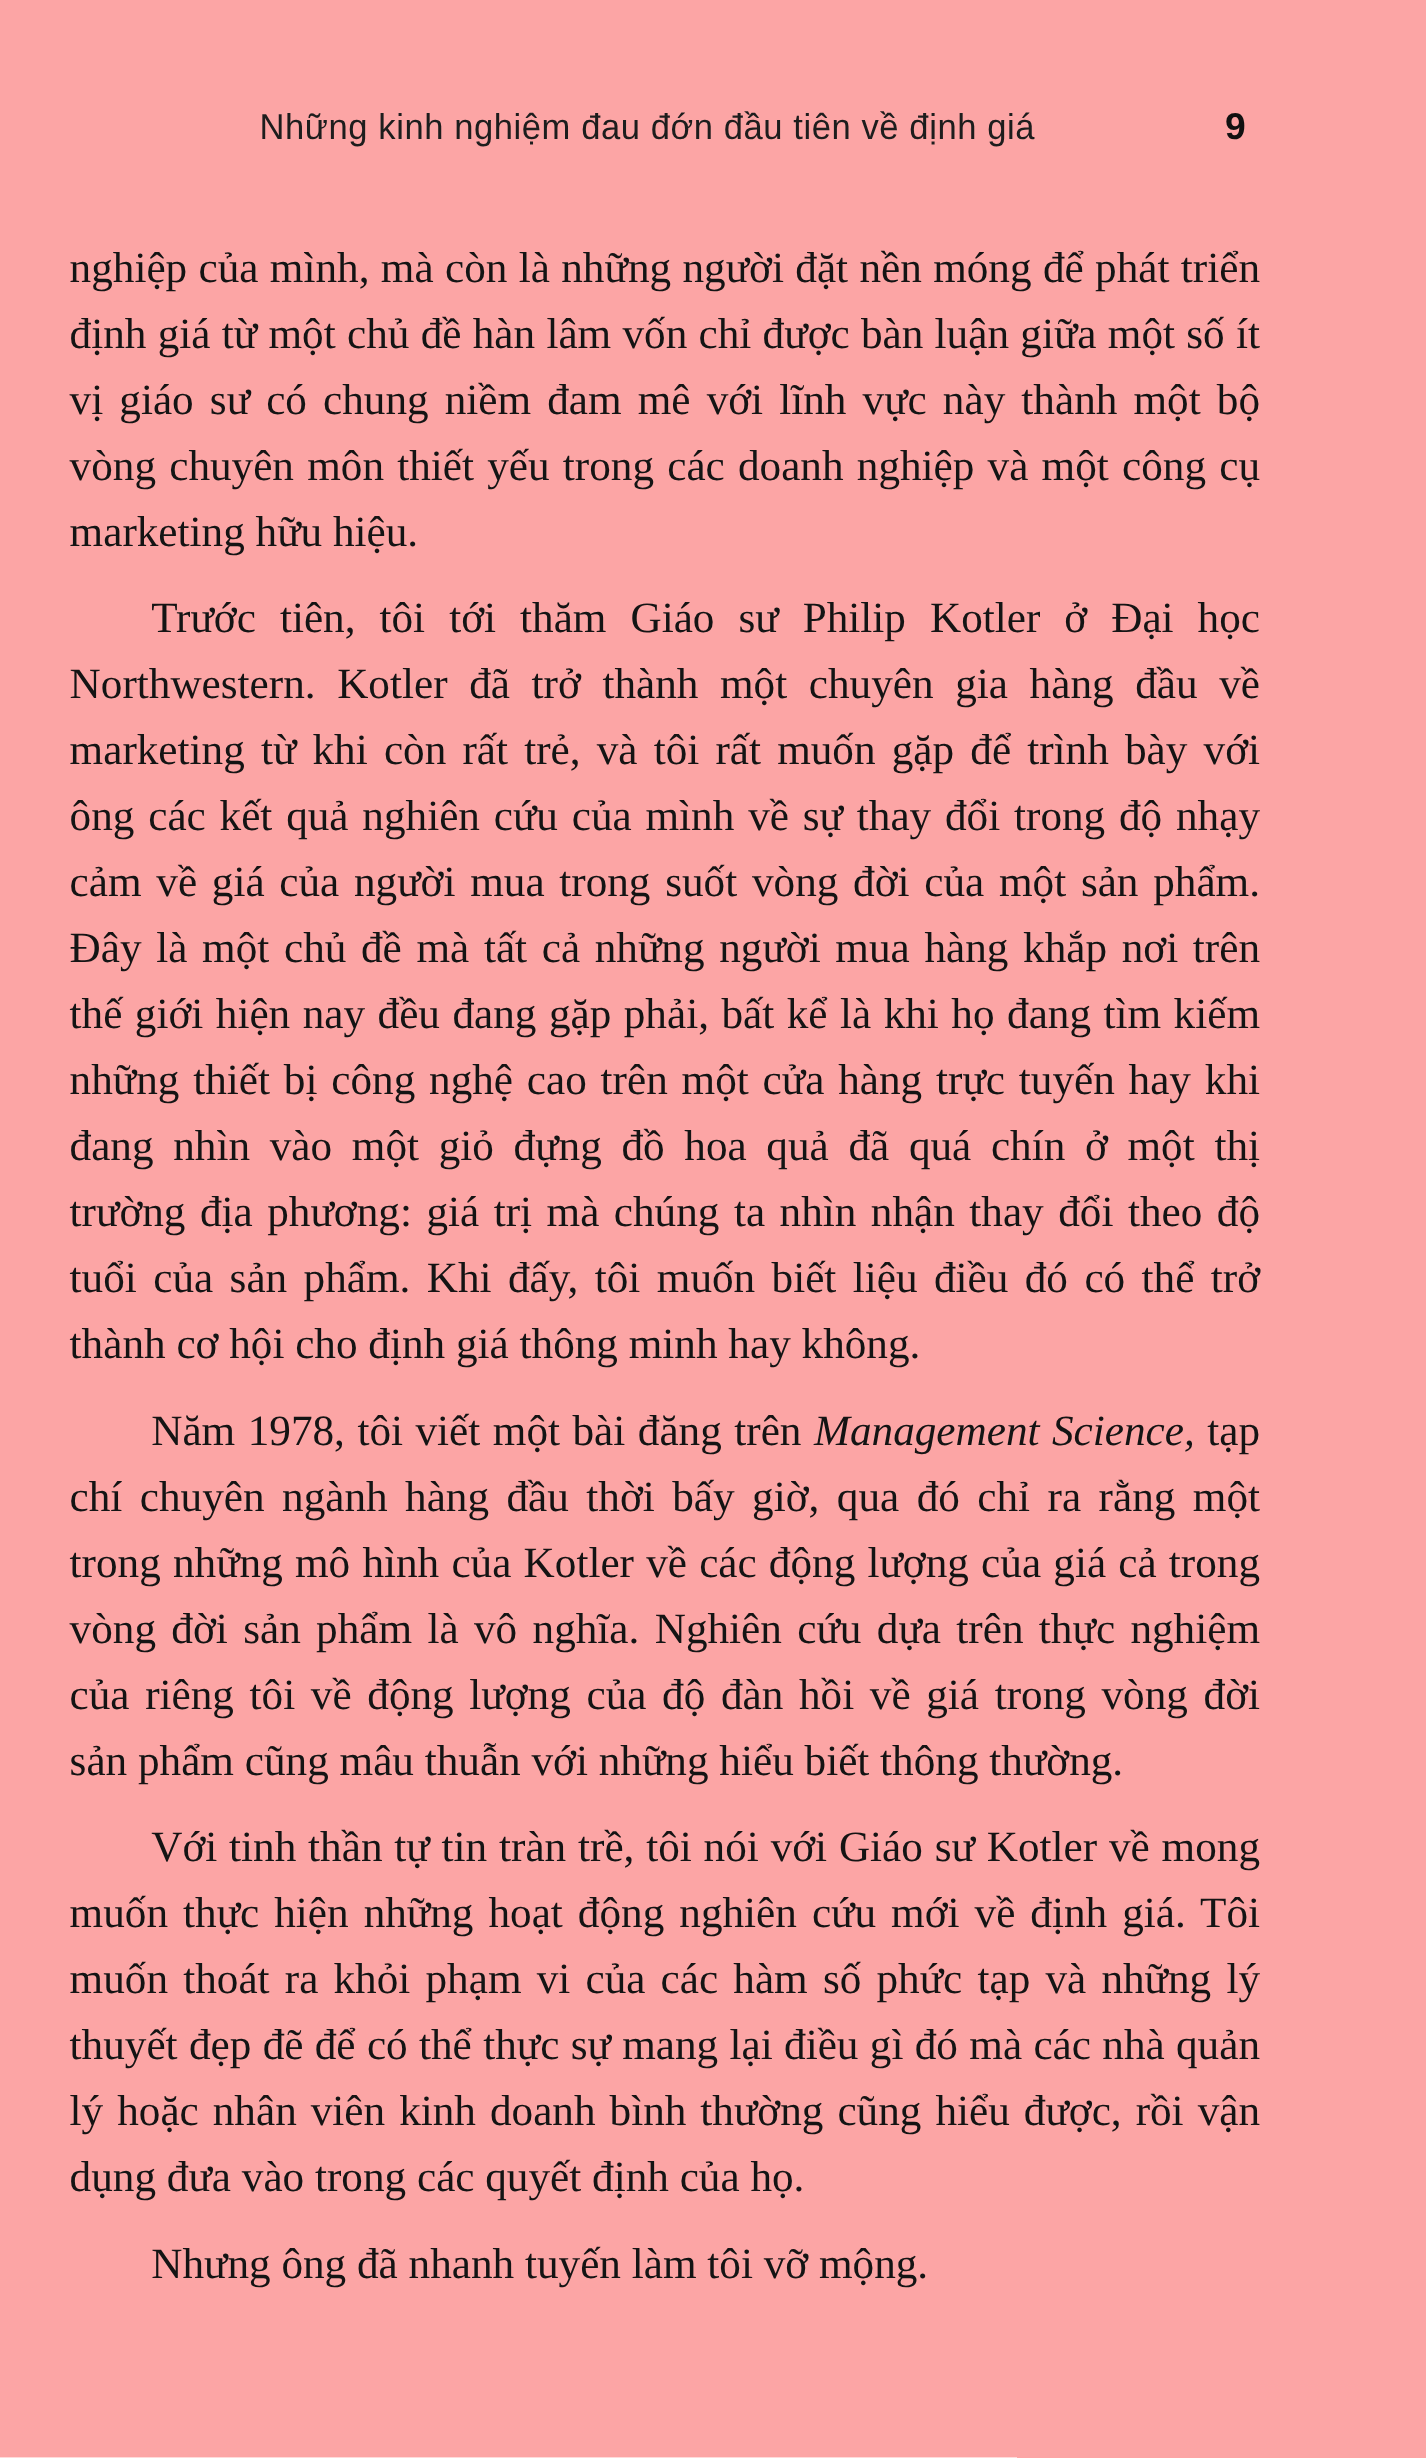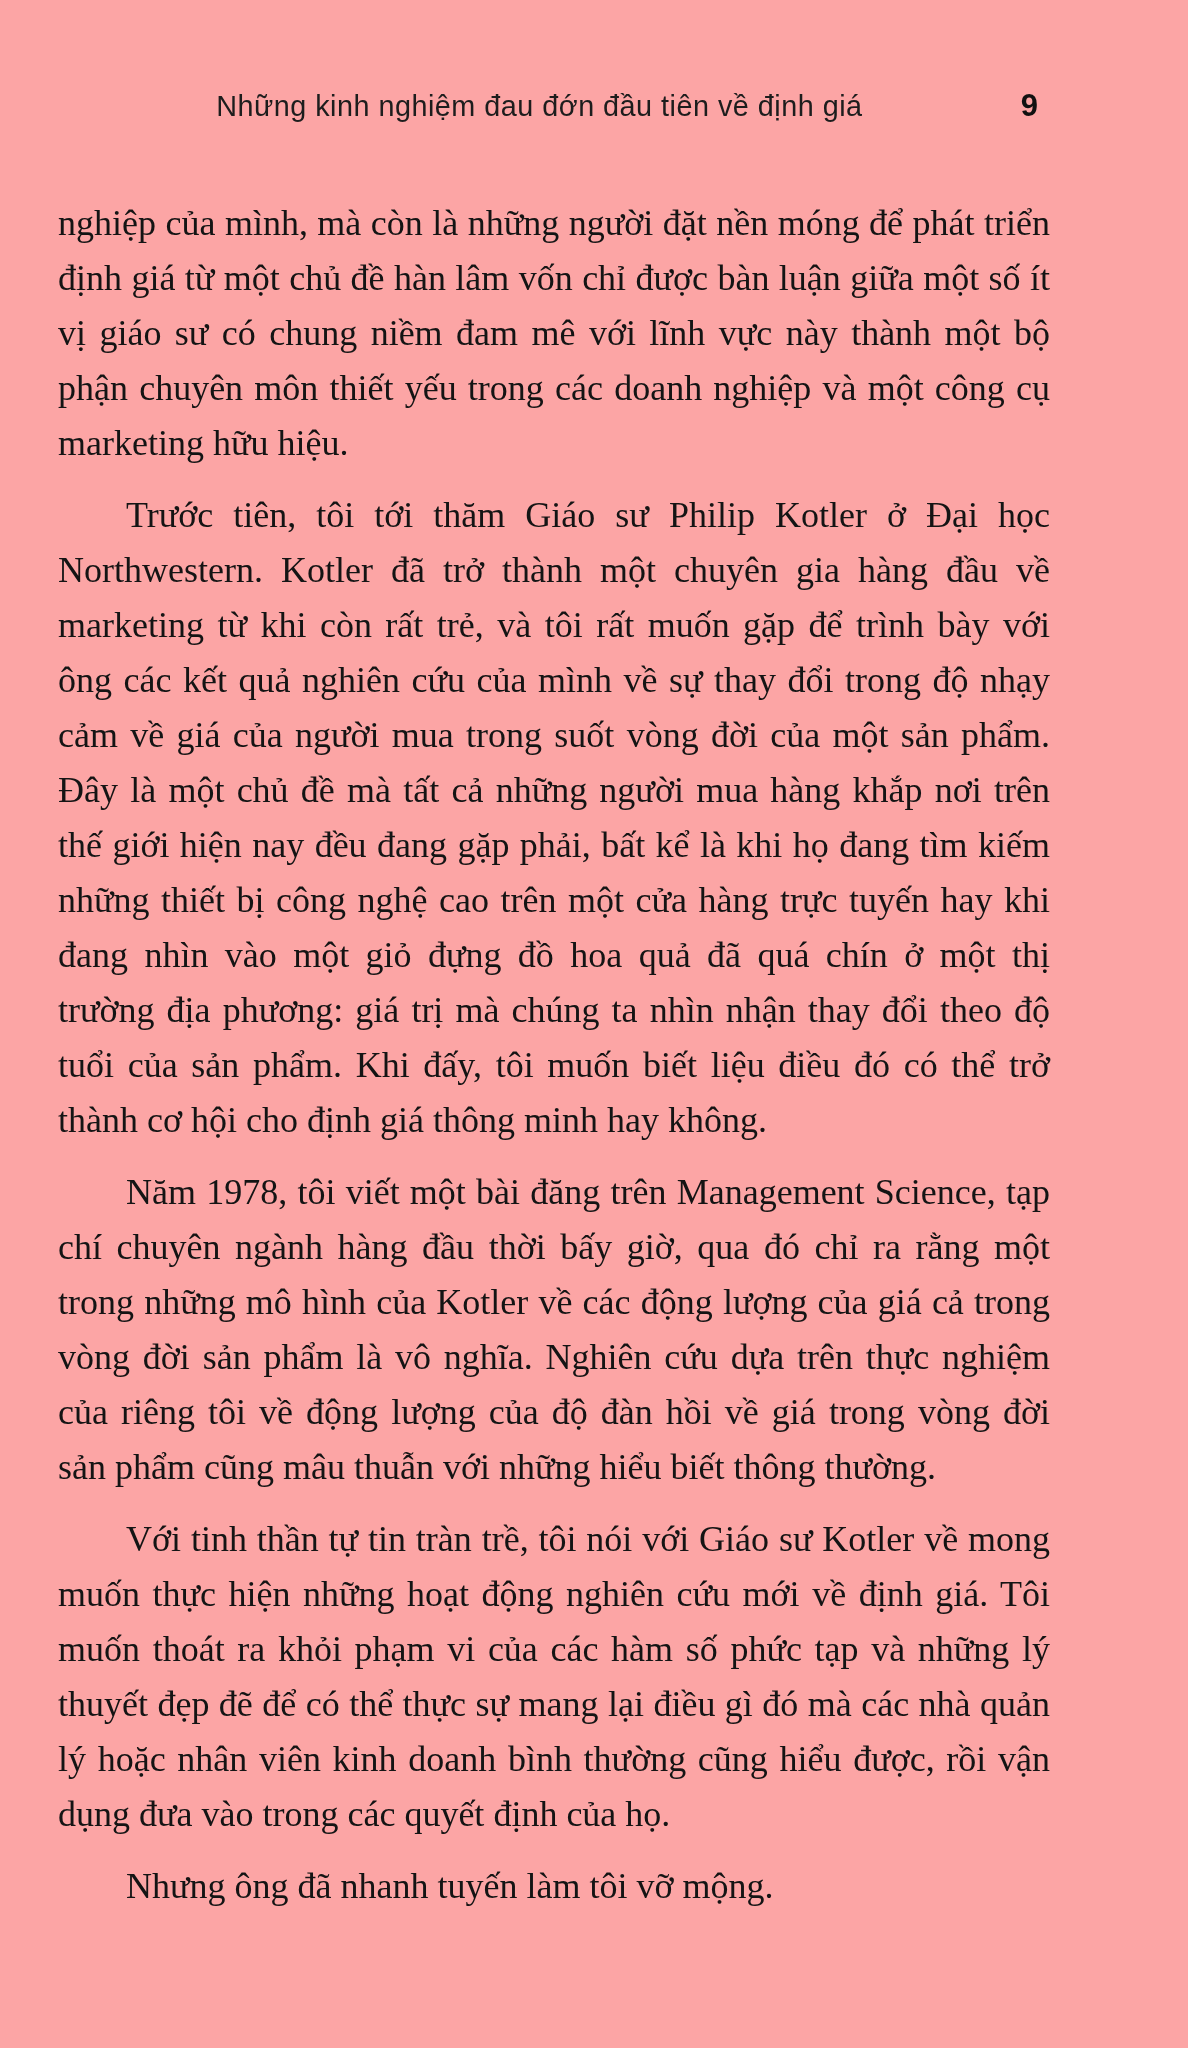--- a/index.html
+++ b/index.html
@@ -51,33 +51,34 @@
     text-align: justify;
     color: #141414;
   }
   .text-block p {
     margin: 0 0 17px 0;
   }
   .text-block p.indented {
     text-indent: 68px;
   }
   .seg-italic {
+    font-style: italic;
   }
 </style>
 </head>
 <body>
 
 <div class="page">
 
   <div class="running-header">
     <div class="running-title">Những kinh nghiệm đau đớn đầu tiên về định giá</div>
     <div class="page-number">9</div>
   </div>
 
   <div class="text-block" id="page-body">
-      <p><span>nghiệp của mình, mà còn là những người đặt nền móng để phát triển định giá từ một chủ đề hàn lâm vốn chỉ được bàn luận giữa một số ít vị giáo sư có chung niềm đam mê với lĩnh vực này thành một bộ phận chuyên môn thiết yếu trong các doanh nghiệp và một công cụ marketing hữu hiệu.</span></p>
+      <p><span>nghiệp của mình, mà còn là những người đặt nền móng để phát triển định giá từ một chủ đề hàn lâm vốn chỉ được bàn luận giữa một số ít vị giáo sư có chung niềm đam mê với lĩnh vực này thành một bộ vòng chuyên môn thiết yếu trong các doanh nghiệp và một công cụ marketing hữu hiệu.</span></p>
       <p class="indented"><span>Trước tiên, tôi tới thăm Giáo sư Philip Kotler ở Đại học Northwestern. Kotler đã trở thành một chuyên gia hàng đầu về marketing từ khi còn rất trẻ, và tôi rất muốn gặp để trình bày với ông các kết quả nghiên cứu của mình về sự thay đổi trong độ nhạy cảm về giá của người mua trong suốt vòng đời của một sản phẩm. Đây là một chủ đề mà tất cả những người mua hàng khắp nơi trên thế giới hiện nay đều đang gặp phải, bất kể là khi họ đang tìm kiếm những thiết bị công nghệ cao trên một cửa hàng trực tuyến hay khi đang nhìn vào một giỏ đựng đồ hoa quả đã quá chín ở một thị trường địa phương: giá trị mà chúng ta nhìn nhận thay đổi theo độ tuổi của sản phẩm. Khi đấy, tôi muốn biết liệu điều đó có thể trở thành cơ hội cho định giá thông minh hay không.</span></p>
       <p class="indented"><span>Năm 1978, tôi viết một bài đăng trên </span><span class="seg-italic">Management Science,</span><span> tạp chí chuyên ngành hàng đầu thời bấy giờ, qua đó chỉ ra rằng một trong những mô hình của Kotler về các động lượng của giá cả trong vòng đời sản phẩm là vô nghĩa. Nghiên cứu dựa trên thực nghiệm của riêng tôi về động lượng của độ đàn hồi về giá trong vòng đời sản phẩm cũng mâu thuẫn với những hiểu biết thông thường.</span></p>
       <p class="indented"><span>Với tinh thần tự tin tràn trề, tôi nói với Giáo sư Kotler về mong muốn thực hiện những hoạt động nghiên cứu mới về định giá. Tôi muốn thoát ra khỏi phạm vi của các hàm số phức tạp và những lý thuyết đẹp đẽ để có thể thực sự mang lại điều gì đó mà các nhà quản lý hoặc nhân viên kinh doanh bình thường cũng hiểu được, rồi vận dụng đưa vào trong các quyết định của họ.</span></p>
       <p class="indented"><span>Nhưng ông đã nhanh tuyến làm tôi vỡ mộng.</span></p>
     </div>
 
 </div>
 
 </body></html>

